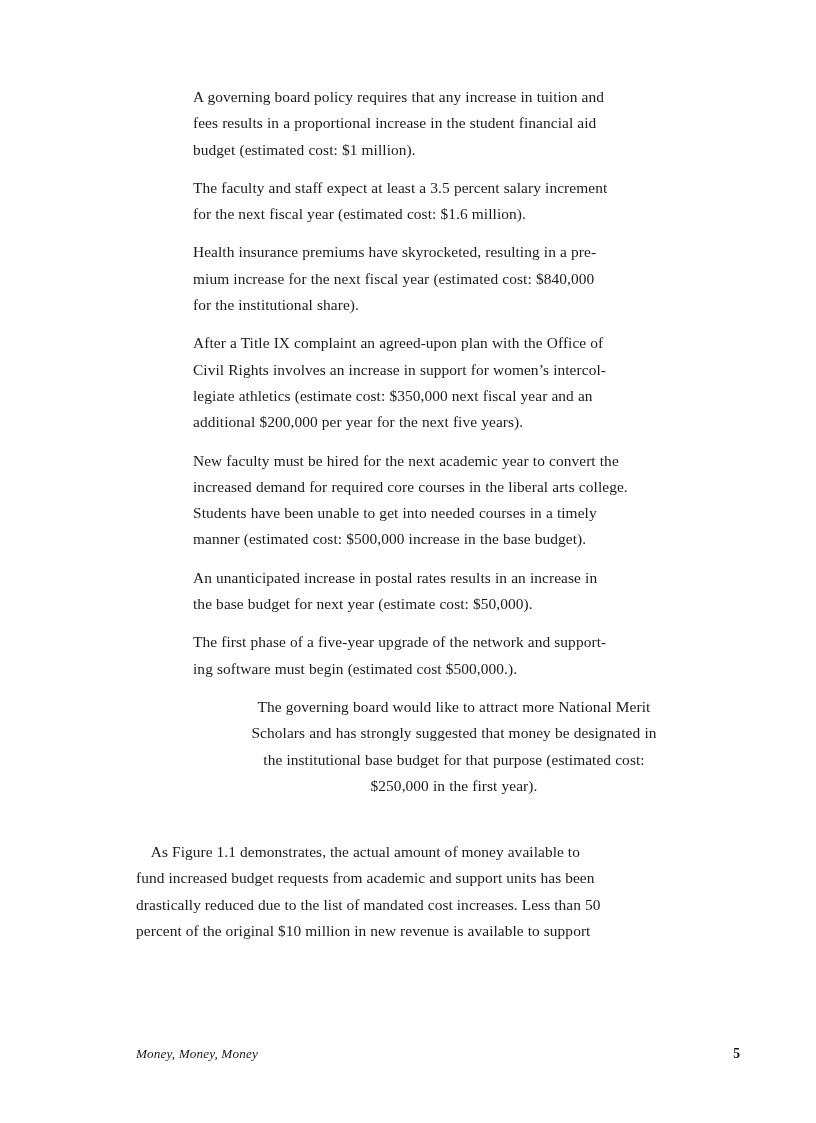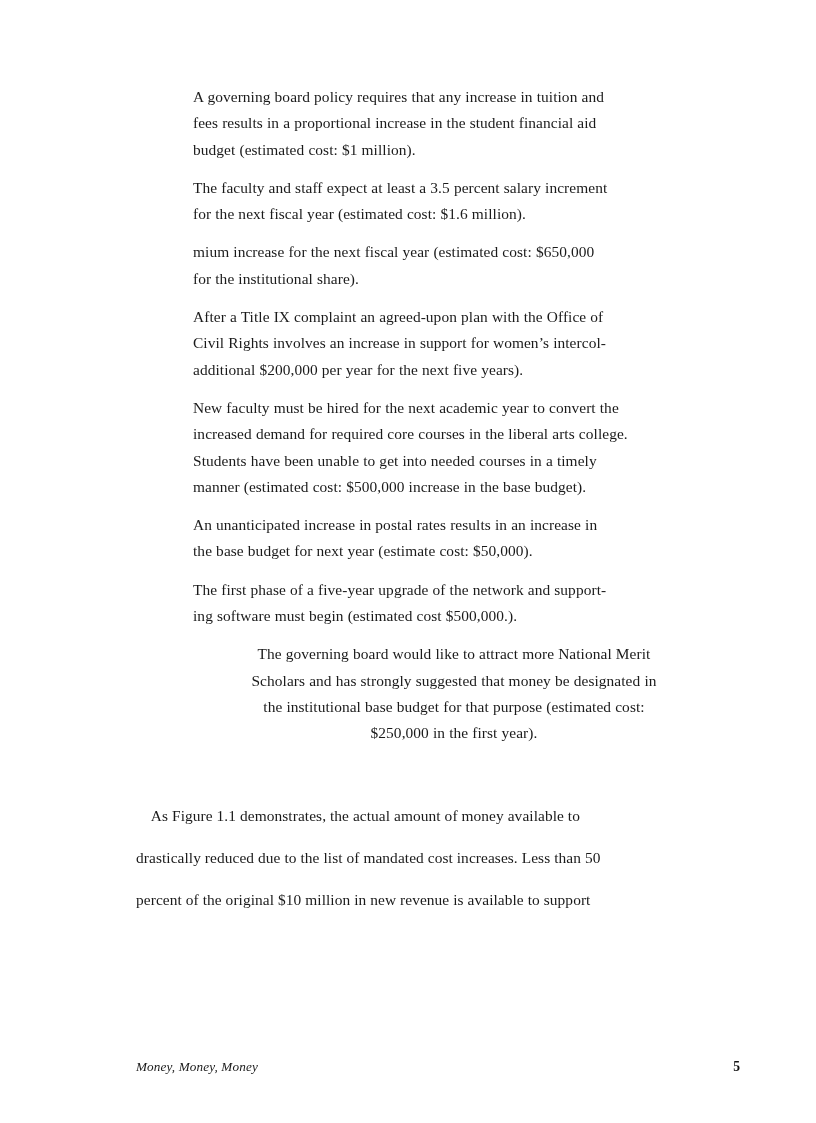--- a/index.html
+++ b/index.html
@@ -56,42 +56,40 @@
   .body-para {
     margin: 0;
     padding: 0;
     font-size: 15.4px;
     line-height: 26.3px;
     letter-spacing: 0.005em;
   }
   .body-para .ln {
     display: block;
     white-space: pre;
-    margin-top: 16px;
   }
   .spacer-before-body {
     height: 24px;
   }
 
   
   .footer {
     position: absolute;
     left: 136px;
     right: 76px;
     top: 1046px;
     display: flex;
     align-items: baseline;
     justify-content: space-between;
   }
   .footer-title {
     font-style: italic;
     font-size: 13.2px;
     letter-spacing: 0.01em;
     color: #1a1a1a;
-    margin-top: 13px;
   }
   .footer-pageno {
     font-weight: bold;
     font-size: 13.6px;
     color: #111111;
   }
 </style>
 </head>
 <body>
 
@@ -106,27 +104,29 @@
         <span class="ln">fees results in a proportional increase in the student financial aid</span>
         <span class="ln">budget (estimated cost: $1 million).</span>
       </li>
 
       <li class="mandate-item">
         <span class="ln">The faculty and staff expect at least a 3.5 percent salary increment</span>
         <span class="ln">for the next fiscal year (estimated cost: $1.6 million).</span>
       </li>
 
       <li class="mandate-item">
-        <span class="ln">mium increase for the next fiscal year (estimated cost: $650,000</span>
+        <span class="ln">Health insurance premiums have skyrocketed, resulting in a pre-</span>
+        <span class="ln">mium increase for the next fiscal year (estimated cost: $840,000</span>
         <span class="ln">for the institutional share).</span>
       </li>
 
       <li class="mandate-item">
         <span class="ln">After a Title IX complaint an agreed-upon plan with the Office of</span>
         <span class="ln">Civil Rights involves an increase in support for women’s intercol-</span>
+        <span class="ln">legiate athletics (estimate cost: $350,000 next fiscal year and an</span>
         <span class="ln">additional $200,000 per year for the next five years).</span>
       </li>
 
       <li class="mandate-item">
         <span class="ln">New faculty must be hired for the next academic year to convert the</span>
         <span class="ln">increased demand for required core courses in the liberal arts college.</span>
         <span class="ln">Students have been unable to get into needed courses in a timely</span>
         <span class="ln">manner (estimated cost: $500,000 increase in the base budget).</span>
       </li>
 
@@ -146,20 +146,21 @@
         <span class="ln">the institutional base budget for that purpose (estimated cost:</span>
         <span class="ln">$250,000 in the first year).</span>
       </li>
 
     </ul>
 
     <div class="spacer-before-body"></div>
 
     <p class="body-para">
       <span class="ln">    As Figure 1.1 demonstrates, the actual amount of money available to</span>
+      <span class="ln">fund increased budget requests from academic and support units has been</span>
       <span class="ln">drastically reduced due to the list of mandated cost increases. Less than 50</span>
       <span class="ln">percent of the original $10 million in new revenue is available to support</span>
     </p>
 
   </div>
 
   <div class="footer">
     <span class="footer-title">Money, Money, Money</span>
     <span class="footer-pageno">5</span>
   </div>

